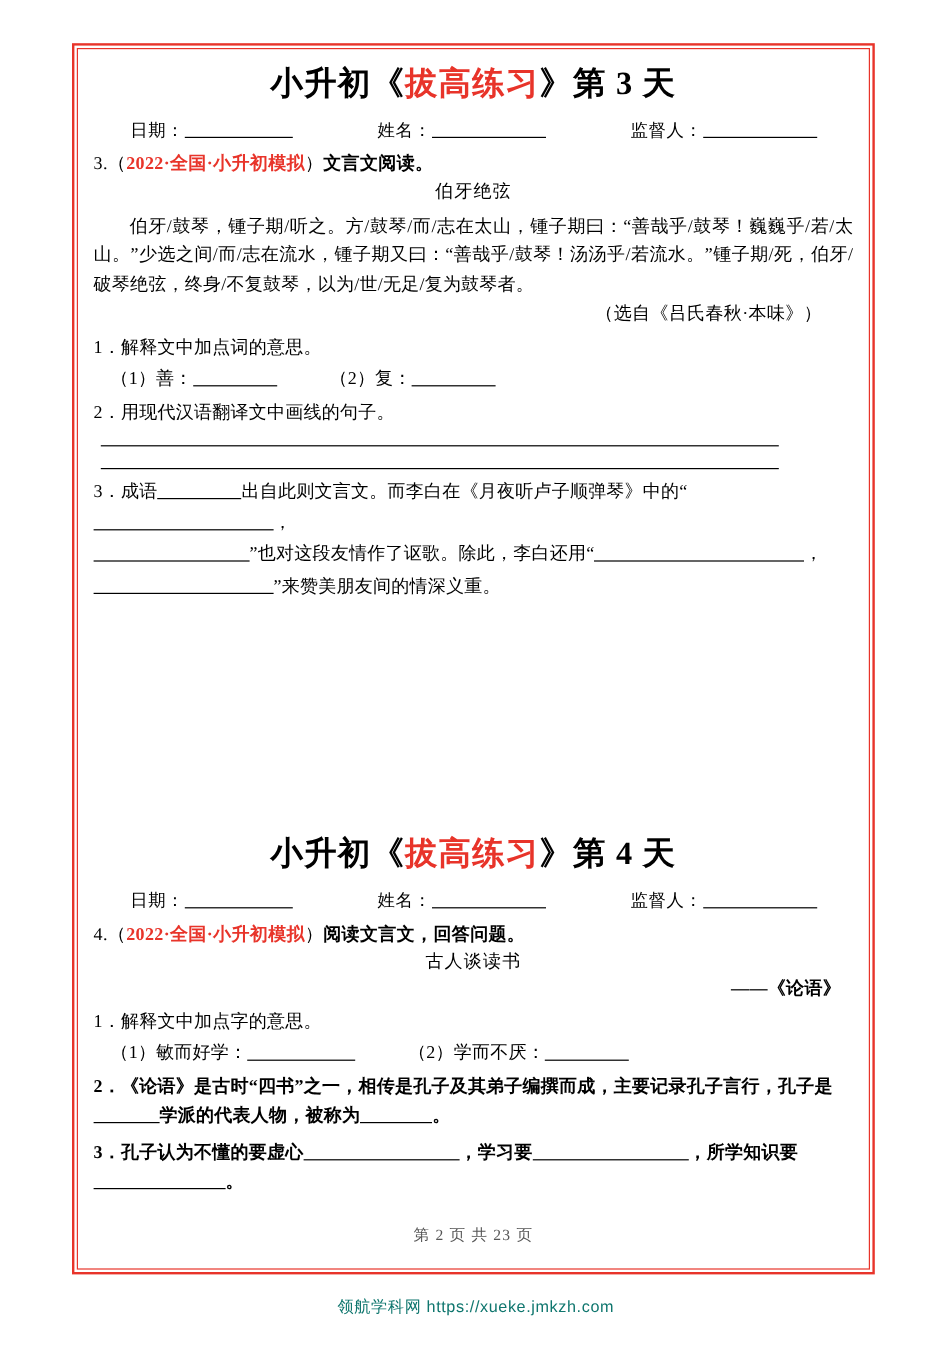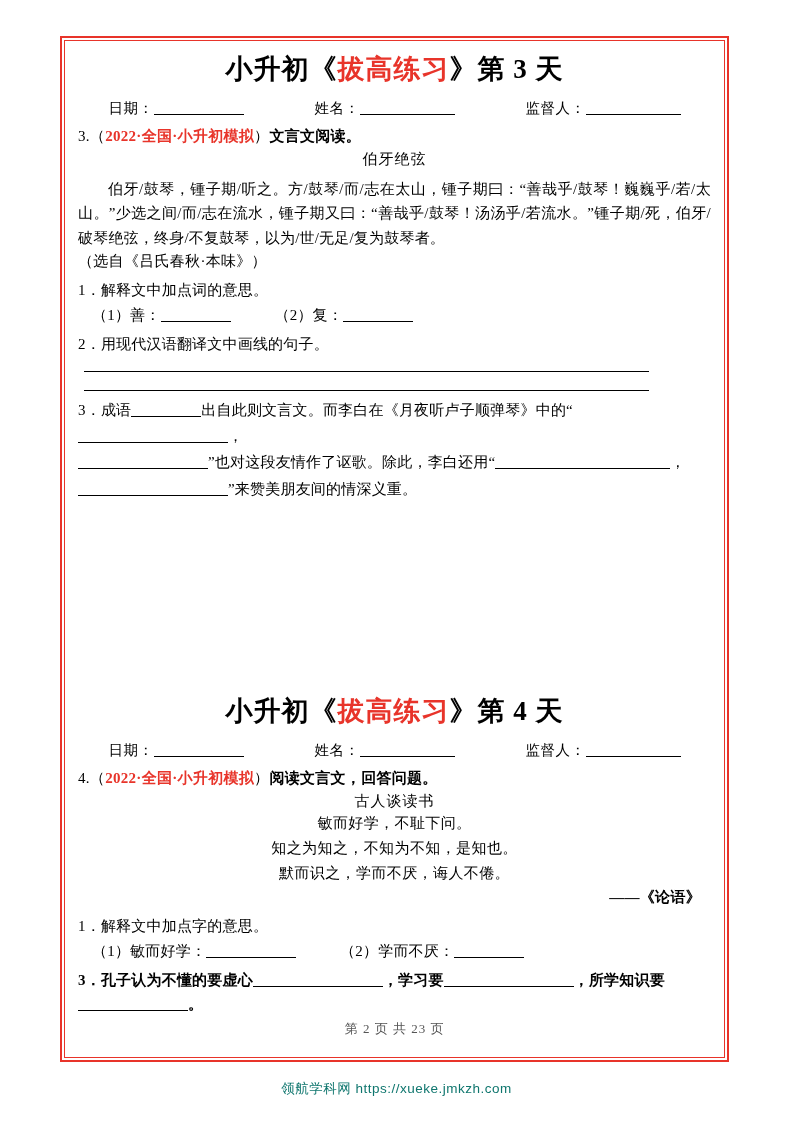--- a/index.html
+++ b/index.html
@@ -115,21 +115,21 @@
   }
   .passage {
     font-size: 15px;
     line-height: 1.62;
     text-align: justify;
     margin-top: 8px;
     text-indent: 2em;
     letter-spacing: 0.2px;
   }
   .source-line {
-    text-align: left;
+    text-align: right;
     font-size: 15px;
     margin-top: 2px;
     padding-right: 26px;
     letter-spacing: 0.3px;
   }
   .sub-q {
     font-size: 15px;
     margin-top: 7px;
     line-height: 1.6;
     letter-spacing: 0.2px;
@@ -260,32 +260,30 @@
         <span class="meta-item"><span>日期：</span><span class="blank-line bl-90"></span></span>
         <span class="meta-item"><span>姓名：</span><span class="blank-line bl-95"></span></span>
         <span class="meta-item"><span>监督人：</span><span class="blank-line bl-95"></span></span>
       </div>
 
       <div class="q-head">
         <span class="numlab">4.（</span><span class="src">2022·全国·小升初模拟</span><span class="numlab">）</span><span>阅读文言文，回答问题。</span>
       </div>
 
       <div class="passage-title">古人谈读书</div>
-      <div class="center-lines">
-        <div>敏而好学，不耻下问。</div>
-        <div>知之为知之，不知为不知，是知也。</div>
-        <div>默而识之，学而不厌，诲人不倦。</div>
-      </div>
       <div class="dash-source">——《论语》</div>
 
       <div class="sub-q">1．解释文中加点字的意思。</div>
       <div class="answer-sub">
         <span>（1）敏而好学：</span><span class="blank-line bl-90"></span><span class="gap"></span><span>（2）学而不厌：</span><span class="blank-line bl-70"></span>
       </div>
 
+      <div class="sub-q bold">
+        <span>2．《论语》是古时“四书”之一，相传是孔子及其弟子编撰而成，主要记录孔子言行，孔子是</span><span class="blank-line bl-55"></span><span>学派的代表人物，被称为</span><span class="blank-line bl-60"></span><span>。</span>
+      </div>
 
       <div class="sub-q bold">
         <span>3．孔子认为不懂的要虚心</span><span class="blank-line bl-130"></span><span>，学习要</span><span class="blank-line bl-130"></span><span>，所学知识要</span><br>
         <span class="blank-line bl-110"></span><span>。</span>
       </div>
     </div>
 
     <div class="footer-page">第 2 页 共 23 页</div>
   </div>
 

